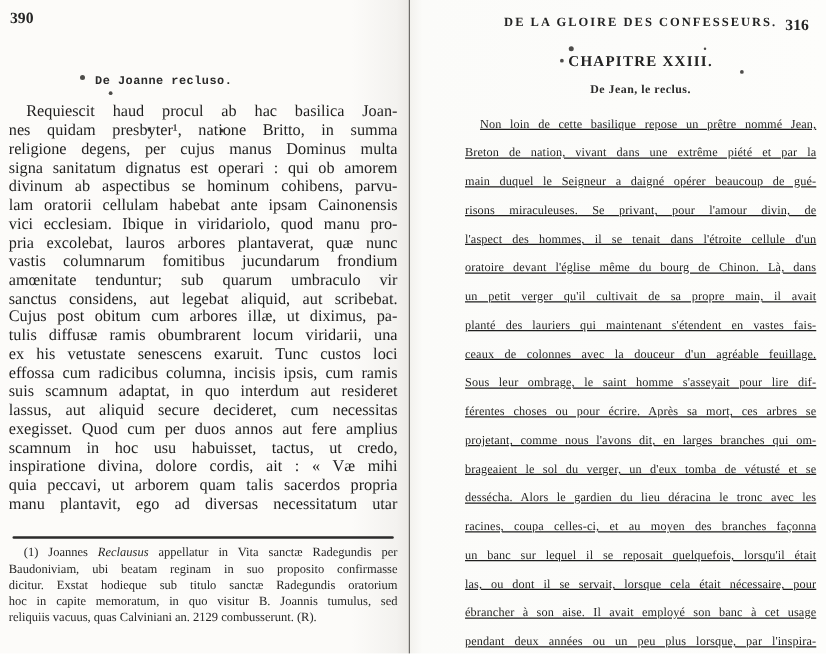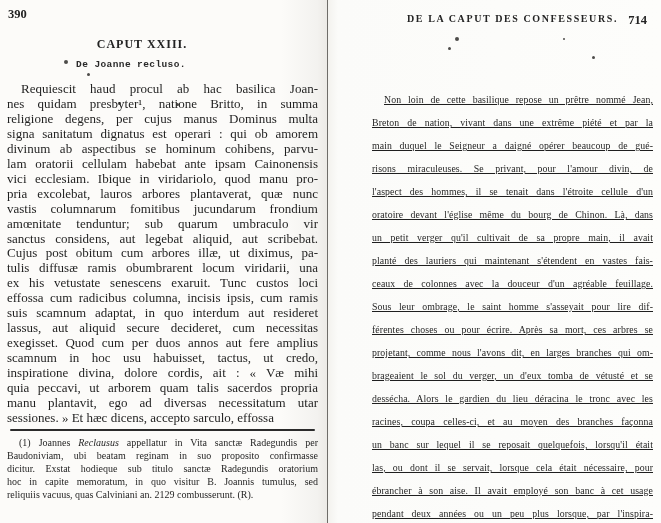--- a/index.html
+++ b/index.html
@@ -89,21 +89,20 @@
   .s8 { left:592px; top:56px;  width:3px; height:3px; }
 </style>
 </head>
 <body>
 
 <div id="book-spread">
 
   <div class="page" id="left-page">
     <span class="page-number" id="left-pageno">390</span>
 
-    <div class="chapter-heading" id="left-chapter">CAPUT XXIII.</div>
     <div class="chapter-subtitle" id="left-subtitle">De Joanne recluso.</div>
 
     <div class="body-wrap" id="left-body-wrap">
       <div class="justify-lines">Requiescit haud procul ab hac basilica Joan-
 nes quidam presbyter¹, natione Britto, in summa
 religione degens, per cujus manus Dominus multa
 signa sanitatum dignatus est operari : qui ob amorem
 divinum ab aspectibus se hominum cohibens, parvu-
 lam oratorii cellulam habebat ante ipsam Cainonensis
 vici ecclesiam. Ibique in viridariolo, quod manu pro-
@@ -115,39 +114,40 @@
 tulis diffusæ ramis obumbrarent locum viridarii, una
 ex his vetustate senescens exaruit. Tunc custos loci
 effossa cum radicibus columna, incisis ipsis, cum ramis
 suis scamnum adaptat, in quo interdum aut resideret
 lassus, aut aliquid secure decideret, cum necessitas
 exegisset. Quod cum per duos annos aut fere amplius
 scamnum in hoc usu habuisset, tactus, ut credo,
 inspiratione divina, dolore cordis, ait : « Væ mihi
 quia peccavi, ut arborem quam talis sacerdos propria
 manu plantavit, ego ad diversas necessitatum utar</div>
-      <div class="plain-line">sessiones. » Et hæc dicens, accepto sarculo, effossa</div>
     </div>
 
     <div id="footnote-rule"></div>
     <div id="footnote-block">
       <div class="justify-lines"><span>(1) Joannes </span><i>Reclausus</i><span> appellatur in Vita sanctæ Radegundis per
 Baudoniviam, ubi beatam reginam in suo proposito confirmasse
 dicitur. Exstat hodieque sub titulo sanctæ Radegundis oratorium
 hoc in capite memoratum, in quo visitur B. Joannis tumulus, sed</span></div>
       <div class="plain-line">reliquiis vacuus, quas Calviniani an. 2129 combusserunt. (R).</div>
     </div>
   </div>
 
   <div id="gutter-line"></div>
 
   <div class="page" id="right-page">
-    <div class="running-title" id="right-running">DE LA CAPUT DES CONFESSEURS.</div>
-    <span class="page-number" id="right-pageno">714</span>
+    <div class="running-title" id="right-running">DE LA GLOIRE DES CONFESSEURS.</div>
+    <span class="page-number" id="right-pageno">316</span>
 
+    <div class="chapter-heading" id="right-chapter">CHAPITRE XXIII.</div>
+    <div class="chapter-subtitle" id="right-subtitle">De Jean, le reclus.</div>
 
     <div class="body-wrap" id="right-body-wrap">
       <div class="justify-lines">Non loin de cette basilique repose un prêtre nommé Jean,
 Breton de nation, vivant dans une extrême piété et par la
 main duquel le Seigneur a daigné opérer beaucoup de gué-
 risons miraculeuses. Se privant, pour l'amour divin, de
 l'aspect des hommes, il se tenait dans l'étroite cellule d'un
 oratoire devant l'église même du bourg de Chinon. Là, dans
 un petit verger qu'il cultivait de sa propre main, il avait
 planté des lauriers qui maintenant s'étendent en vastes fais-

